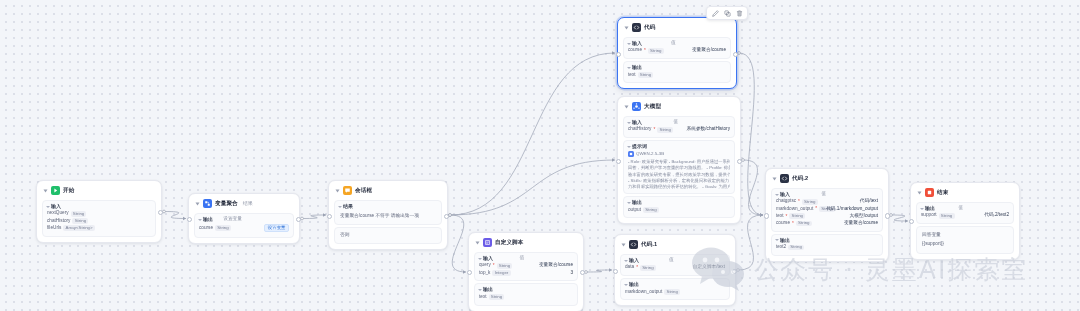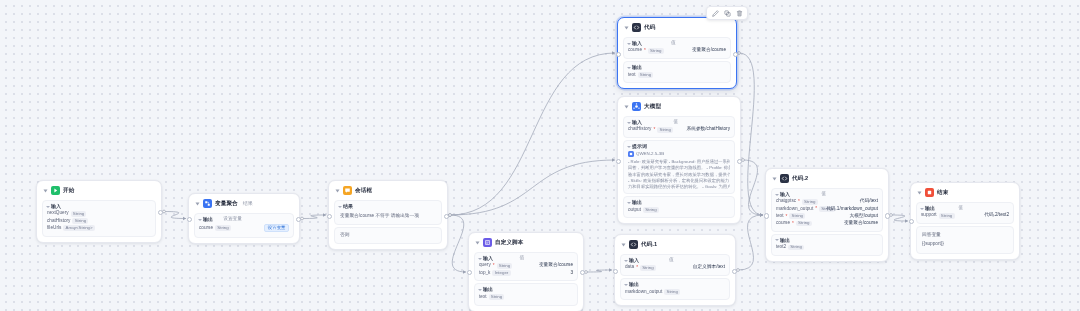--- a/index.html
+++ b/index.html
@@ -565,13 +565,26 @@
           <rect x="6" y="6" width="8" height="8" rx="1.2" fill="none" stroke="#6b7283" stroke-width="1.3"></rect>
         </svg>
     </div>
     <div class="tbtn">
       <svg width="7" height="7" viewBox="0 0 16 16">
           <path d="M3 4h10M6.5 2h3M4.5 4v9.5h7V4M6.8 6.5v5M9.2 6.5v5" fill="none" stroke="#6b7283" stroke-width="1.3" stroke-linecap="round"></path>
         </svg>
     </div>
   </div>
 
+  <div id="watermark" style="left:690px;top:246px;">
+    <svg width="56" height="46" viewBox="0 0 56 46">
+      <ellipse cx="21" cy="17" rx="19" ry="15.5" fill="#c9ced9"></ellipse>
+      <path d="M12 30 L10 38 L20 32 Z" fill="#c9ced9"></path>
+      <circle cx="15" cy="14" r="2.4" fill="#eef0f5"></circle>
+      <circle cx="27" cy="14" r="2.4" fill="#eef0f5"></circle>
+      <ellipse cx="38" cy="28" rx="16" ry="13" fill="#c3c9d6"></ellipse>
+      <path d="M46 38 L49 45 L40 40 Z" fill="#c3c9d6"></path>
+      <circle cx="33" cy="26" r="2" fill="#eef0f5"></circle>
+      <circle cx="43" cy="26" r="2" fill="#eef0f5"></circle>
+    </svg>
+    <div id="wmtext">公众号 · 灵墨AI探索室</div>
+  </div>
 </div>
 
 </body></html>

